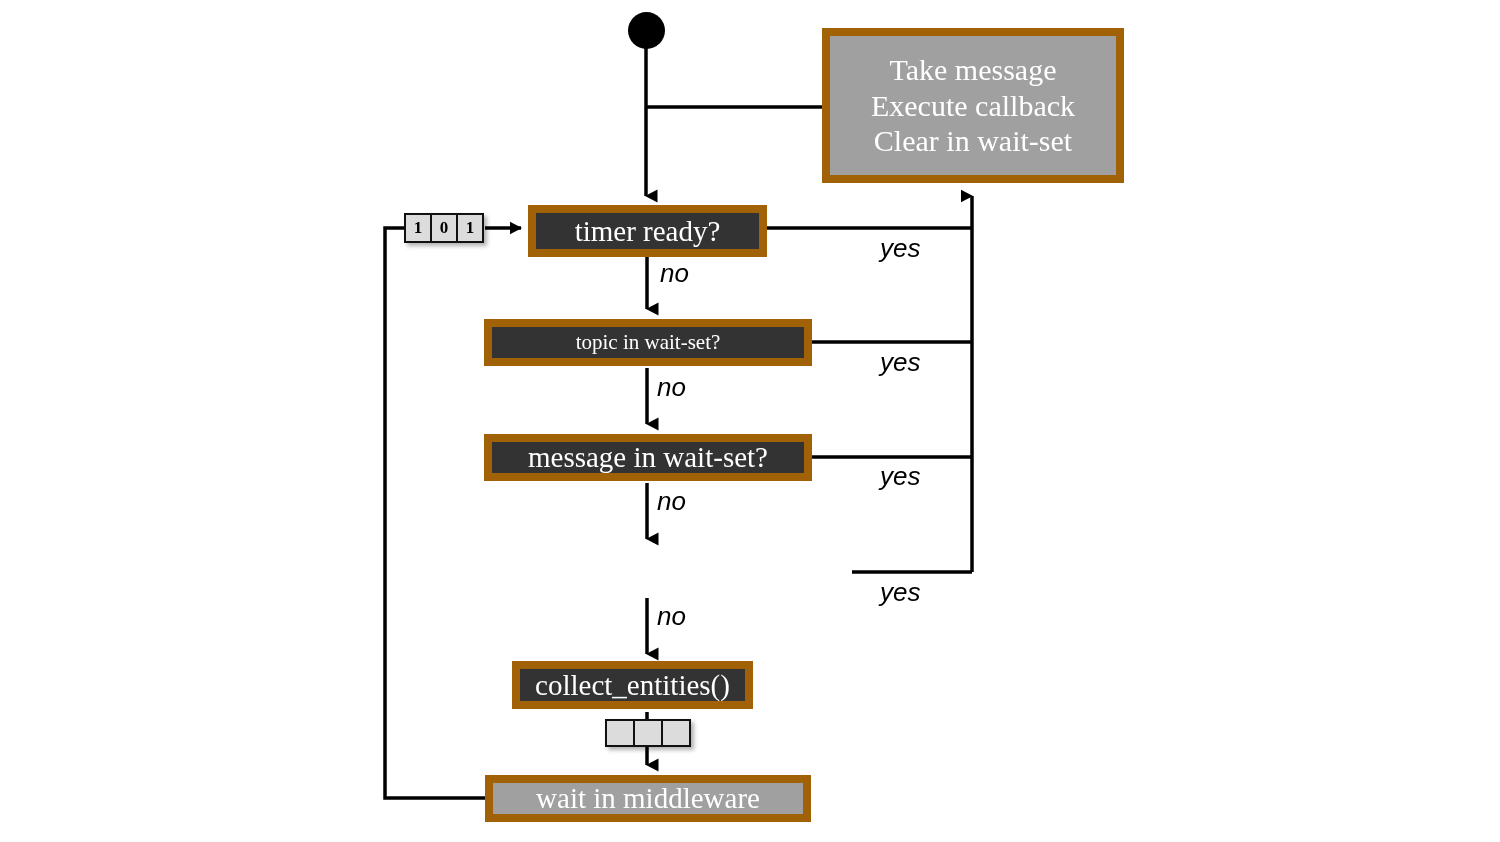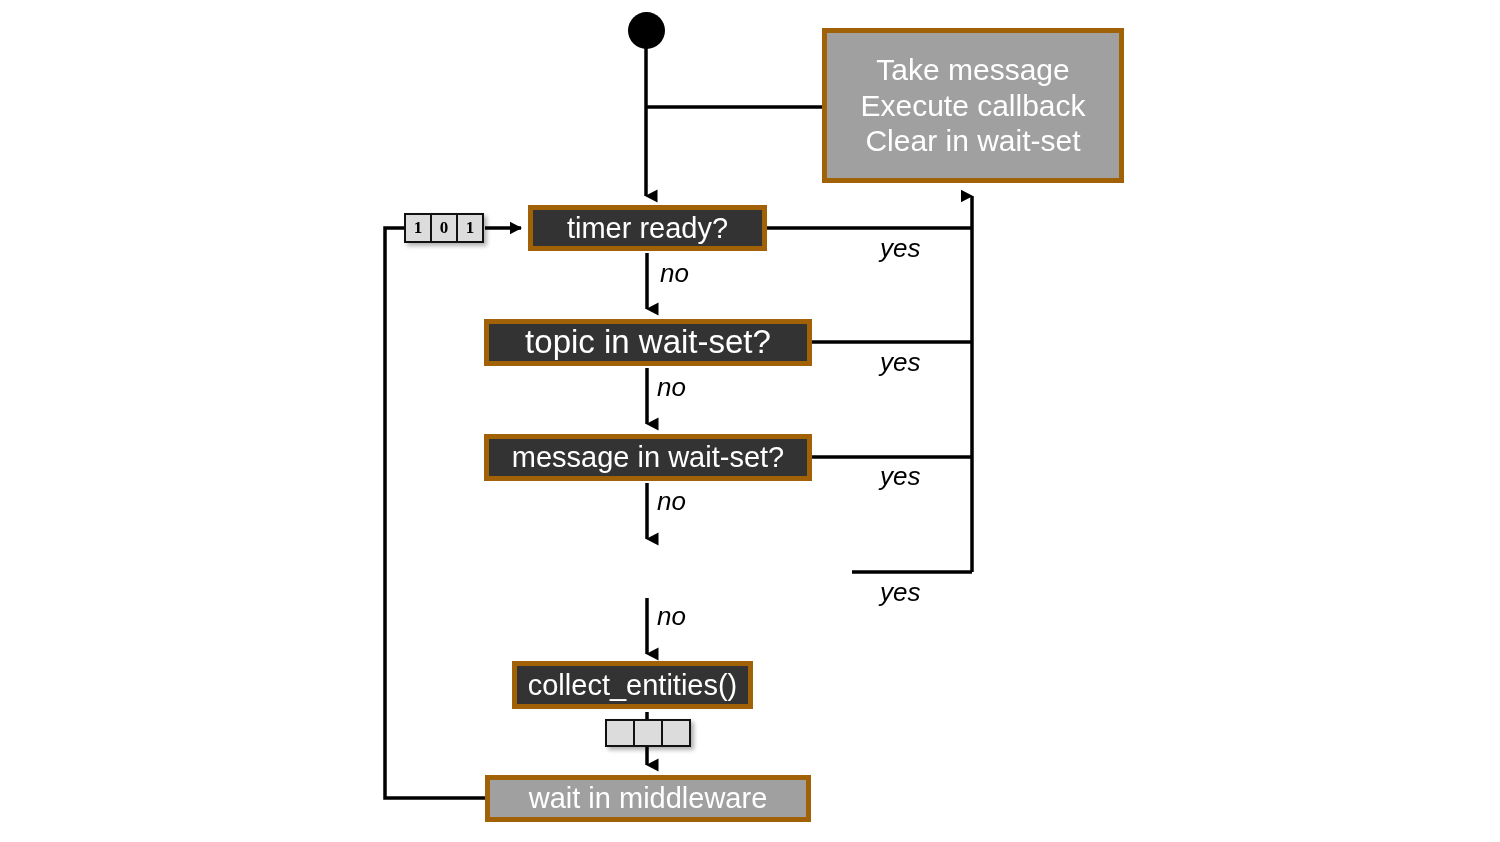--- a/index.html
+++ b/index.html
@@ -21,27 +21,27 @@
   #svg-layer {
     position: absolute;
     left: 0;
     top: 0;
     width: 1500px;
     height: 842px;
   }
   .node {
     position: absolute;
     box-sizing: border-box;
-    border: 5px solid #a16207;
+    border: 8px solid #a16207;
     display: flex;
     align-items: center;
     justify-content: center;
     text-align: center;
     color: #ffffff;
-    font-family: Liberation Sans, sans-serif;
+    font-family: Liberation Serif, serif;
     line-height: 1.18;
     white-space: pre-line;
     user-select: none;
   }
   .node.dark  { background: #333333; }
   .node.gray  { background: #a0a0a0; }
 
   .edge-label {
     position: absolute;
     font-family: "Liberation Sans", sans-serif;
@@ -126,23 +126,23 @@
       <path d="M485,228 L521,228" marker-end="url(#arrowRight)"></path>
     </g>
   </svg>
 
   <div class="start-dot" style="left:628px; top:12px; width:37px; height:37px;"></div>
 
   <div class="node gray" style="left:822px; top:28px; width:302px; height:155px; font-size:30px;">Take message
 Execute callback
 Clear in wait-set</div>
 
-  <div class="node dark" style="left:528px; top:205px; width:239px; height:46px; font-size:29px;">timer ready?</div>
+  <div class="node dark" style="left:528px; top:205px; width:239px; height:52px; font-size:29px;">timer ready?</div>
 
-  <div class="node dark" style="left:484px; top:319px; width:328px; height:47px; font-size:33px;">topic in wait-set?</div>
+  <div class="node dark" style="left:484px; top:319px; width:328px; height:47px; font-size:21px;">topic in wait-set?</div>
 
   <div class="node dark" style="left:484px; top:434px; width:328px; height:47px; font-size:29px;">message in wait-set?</div>
 
 
   <div class="node dark" style="left:512px; top:661px; width:241px; height:48px; font-size:29px;">collect_entities()</div>
 
   <div class="node gray" style="left:485px; top:775px; width:326px; height:47px; font-size:29px;">wait in middleware</div>
 
   <div class="bitcells" style="left:404px; top:213px;">
     <div class="bitcell" style="width:28px; height:30px; font-size:17px;">1</div>

